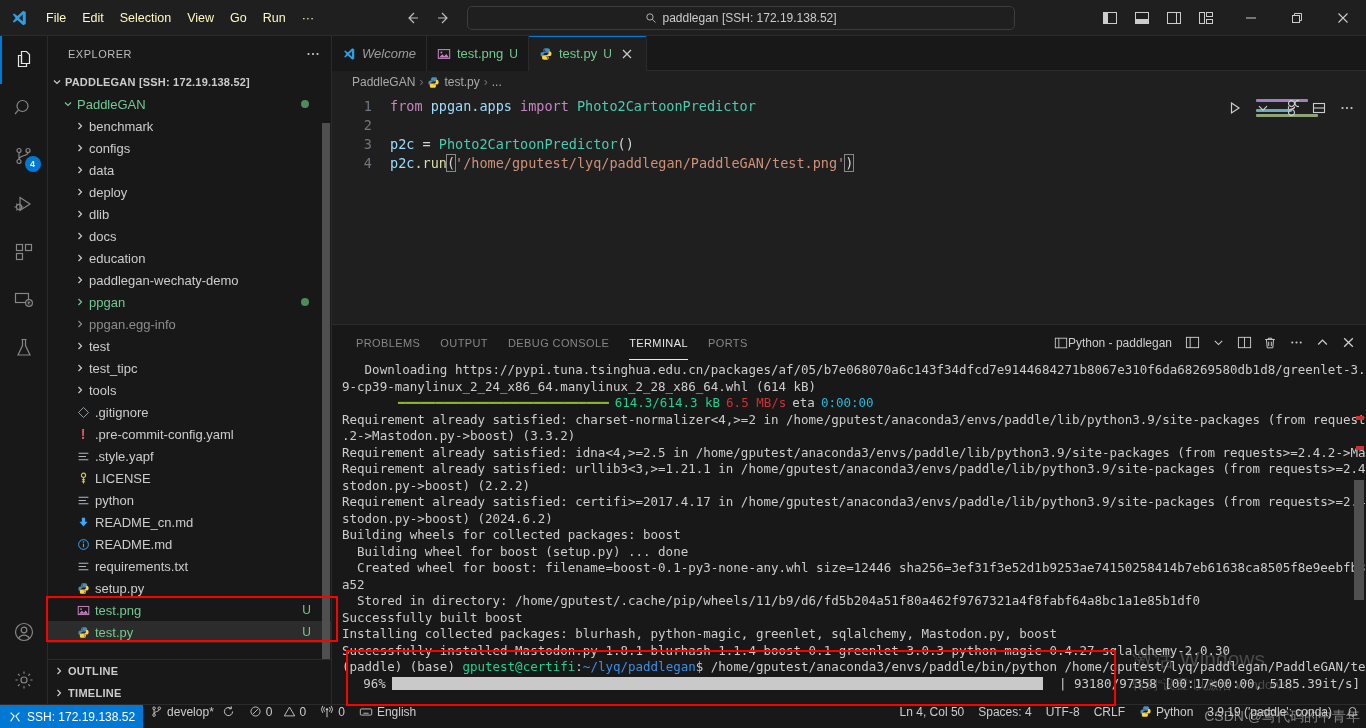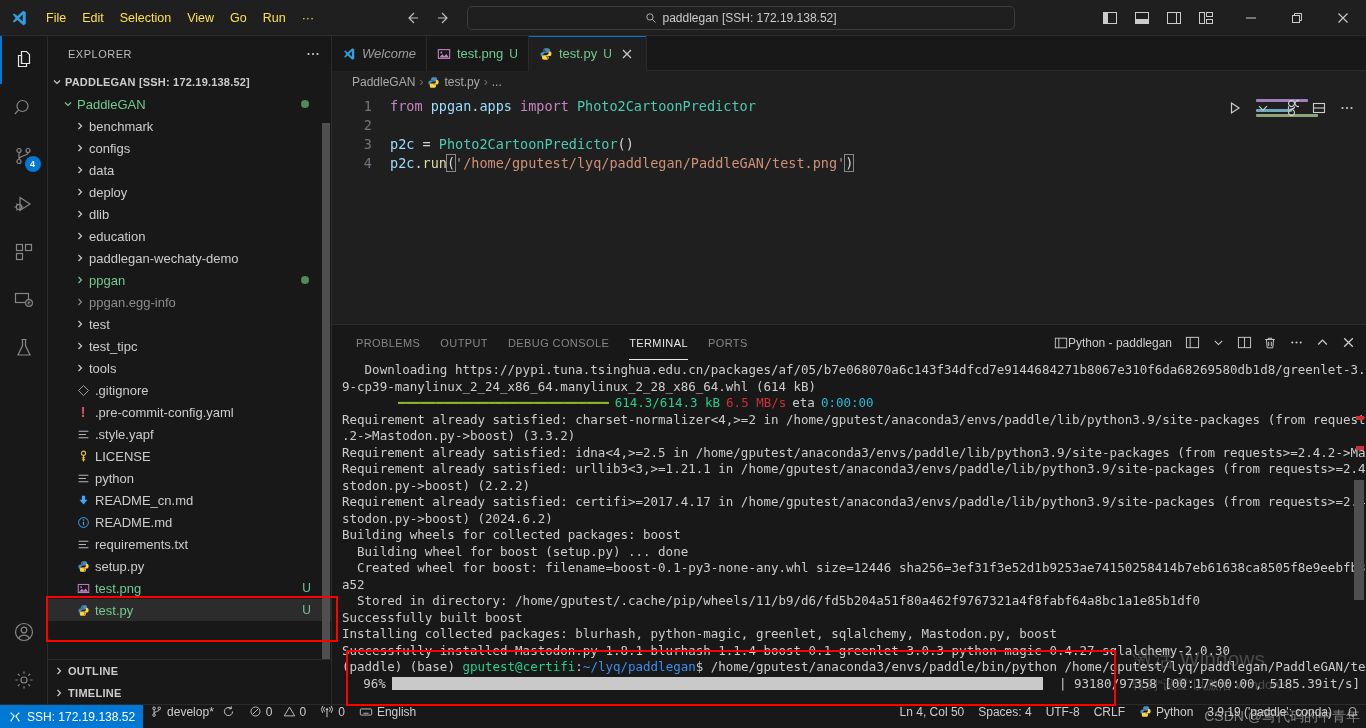--- a/index.html
+++ b/index.html
@@ -16,21 +16,21 @@
   
   .titlebar {
     height: 36px; min-height: 36px;
     background: #1f1f1f;
     display: flex; align-items: center;
     border-bottom: 1px solid #2b2b2b;
   }
   .vscode-logo { width: 38px; display: flex; align-items: center; justify-content: center; }
   .menu { display: flex; align-items: center; gap: 0px; }
   .menu-item {
-    padding: 3px 8px; font-size: 12.5px; color: #fde047; cursor: default;
+    padding: 3px 8px; font-size: 12.5px; color: #fef9c3; cursor: default;
     border-radius: 3px;
   }
   .titlebar-center { flex: 1; display: flex; align-items: center; justify-content: center; gap: 0px; }
   .navarrows { display: flex; gap: 14px; margin-right: 14px; color: #969696; }
   .navarrow { width: 18px; height: 18px; display: flex; align-items: center; justify-content: center; }
   .cmdcenter {
     width: 548px; height: 24px;
     background: #1f1f1f;
     border: 1px solid #3c3c3c;
     border-radius: 5px;
@@ -463,20 +463,28 @@
             </span>
           <span class="lbl">deploy</span>
         </div>
         <div class="row" style="padding-left:26px">
           <span class="chev">
               <svg width="10" height="10" viewBox="0 0 10 10">
                 <path fill="none" stroke="#cccccc" stroke-width="1.2" d="M3.5 2 6.5 5 3.5 8"></path>
               </svg>
             </span>
           <span class="lbl">dlib</span>
+        </div>
+        <div class="row" style="padding-left:26px">
+          <span class="chev">
+              <svg width="10" height="10" viewBox="0 0 10 10">
+                <path fill="none" stroke="#cccccc" stroke-width="1.2" d="M3.5 2 6.5 5 3.5 8"></path>
+              </svg>
+            </span>
+          <span class="lbl">docs</span>
         </div>
         <div class="row" style="padding-left:26px">
           <span class="chev">
               <svg width="10" height="10" viewBox="0 0 10 10">
                 <path fill="none" stroke="#cccccc" stroke-width="1.2" d="M3.5 2 6.5 5 3.5 8"></path>
               </svg>
             </span>
           <span class="lbl">education</span>
         </div>
         <div class="row" style="padding-left:26px">

